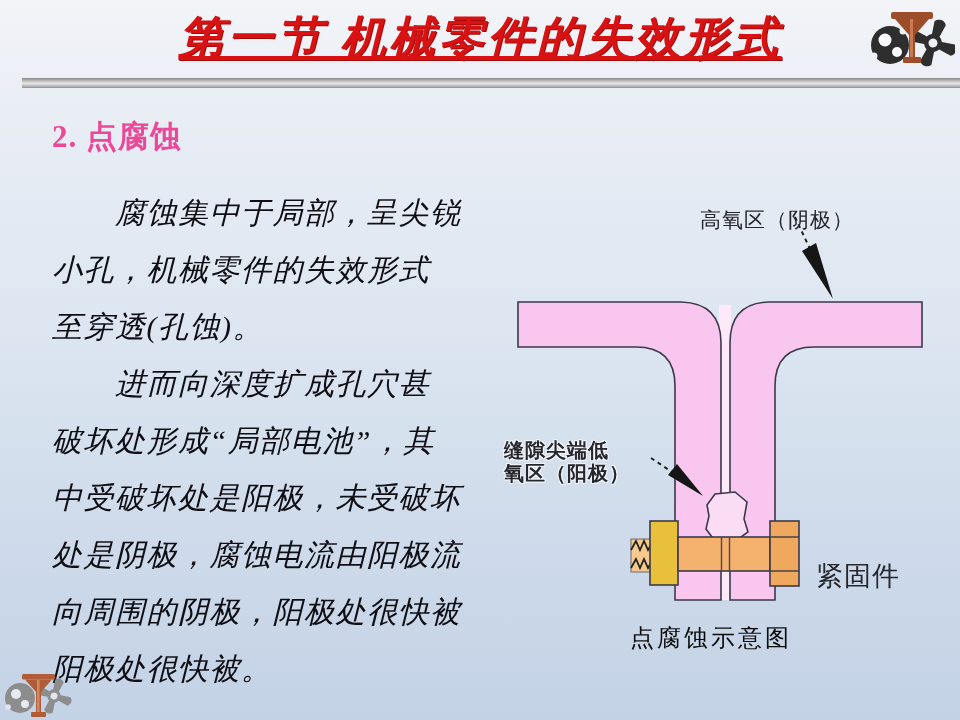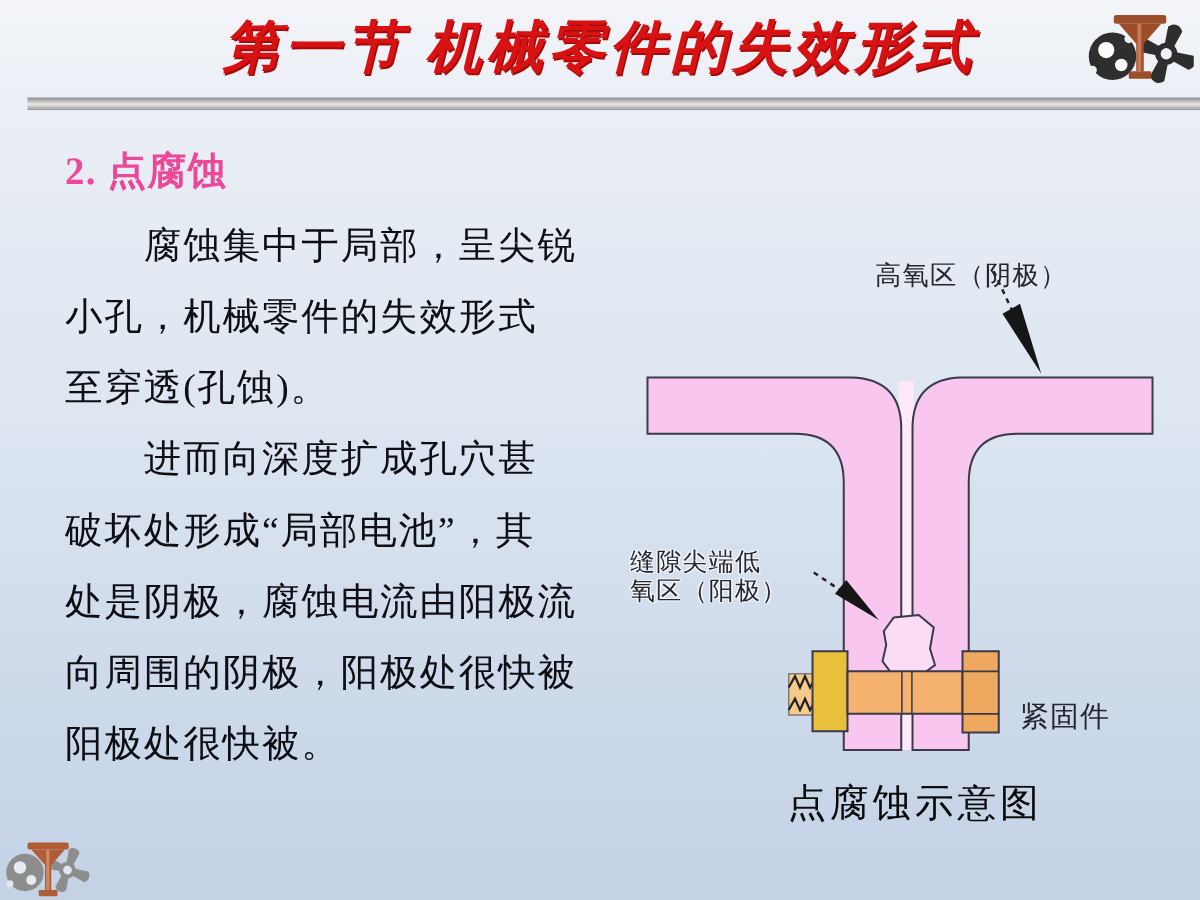--- a/index.html
+++ b/index.html
@@ -5,42 +5,42 @@
   html,body{margin:0;padding:0;}
   body{width:960px;height:720px;overflow:hidden;position:relative;
        font-family:"Liberation Serif",serif;
        background:linear-gradient(180deg,#f2f4f8 0%,#eaeef5 14%,#dde6f1 45%,#cbd8e9 82%,#c4d2e6 100%);}
   .abs{position:absolute;}
 
   
   .slide-title{left:0;right:0;top:8px;text-align:center;
        font-size:45px;font-weight:bold;font-style:italic;
        color:#d81212;letter-spacing:4px;
-       text-shadow:1px 1px 0 #a30b0b;}
+       text-shadow:1px 1px 0 #a30b0b;text-decoration:underline;}
 
   
   .divider{left:22px;top:78px;width:938px;height:8px;
        background:linear-gradient(180deg,#9b9b9b 0%,#c4c4c4 30%,#e8e8e8 55%,#a8a8a8 100%);
        border-top:1px solid #8b8b8b;border-bottom:1px solid #9a9a9a;}
 
   
   .section-heading{left:52px;top:116px;font-size:31px;font-weight:bold;color:#ec4899;letter-spacing:1px;}
-  .body-block{left:52px;top:168px;width:450px;}
+  .body-block{left:52px;top:184px;width:450px;font-style:italic;}
   .body-line{height:57px;line-height:57px;font-size:30px;color:#0e0e14;letter-spacing:1.5px;white-space:nowrap;}
   .body-line.indent{padding-left:63px;}
 
   
   .diagram{left:500px;top:170px;width:460px;height:510px;}
   .diagram svg{position:absolute;left:0;top:0;}
   .dia-label{position:absolute;color:#26262e;font-size:21px;letter-spacing:1px;white-space:nowrap;margin-top:24px;}
   .label-top{left:200px;top:12px;}
-  .label-left{left:4px;top:245px;font-size:20px;line-height:23px;font-weight:normal;
+  .label-left{left:4px;top:245px;font-size:20px;line-height:23px;font-weight:bold;
        text-shadow:1px 1px 0 #f2f5f9,-1px -1px 0 #f2f5f9,1px -1px 0 #f2f5f9,-1px 1px 0 #f2f5f9;}
-  .label-right{left:316px;top:364px;font-size:23px;}
-  .dia-caption{position:absolute;left:130px;top:452px;font-size:31px;color:#0b0b0b;letter-spacing:3px;white-space:nowrap;}
+  .label-right{left:316px;top:364px;font-size:27px;}
+  .dia-caption{position:absolute;left:130px;top:452px;font-size:24px;color:#0b0b0b;letter-spacing:3px;white-space:nowrap;}
 
   
   .logo-top-right{left:865px;top:5px;width:90px;height:68px;}
   .logo-bottom-left{left:2px;top:672px;width:78px;height:48px;}
 </style>
 </head>
 <body>
 
 <div class="abs slide-title">第一节 机械零件的失效形式</div>
 
@@ -69,20 +69,21 @@
 <div class="abs divider"></div>
 
 <div class="abs section-heading">2. 点腐蚀</div>
 
 <div class="abs body-block">
   <div class="body-line indent">腐蚀集中于局部，呈尖锐</div>
   <div class="body-line">小孔，机械零件的失效形式</div>
   <div class="body-line">至穿透(孔蚀)。</div>
   <div class="body-line indent">进而向深度扩成孔穴甚</div>
   <div class="body-line">破坏处形成“局部电池”，其</div>
+  <div class="body-line">中受破坏处是阳极，未受破坏</div>
   <div class="body-line">处是阴极，腐蚀电流由阳极流</div>
   <div class="body-line">向周围的阴极，阳极处很快被</div>
   <div class="body-line">阳极处很快被。</div>
 </div>
 
 <div class="abs diagram">
   <svg width="460" height="510" viewBox="0 0 460 510">
 
     <rect x="219" y="135" width="12" height="295" fill="#fde9f8"></rect>
 

